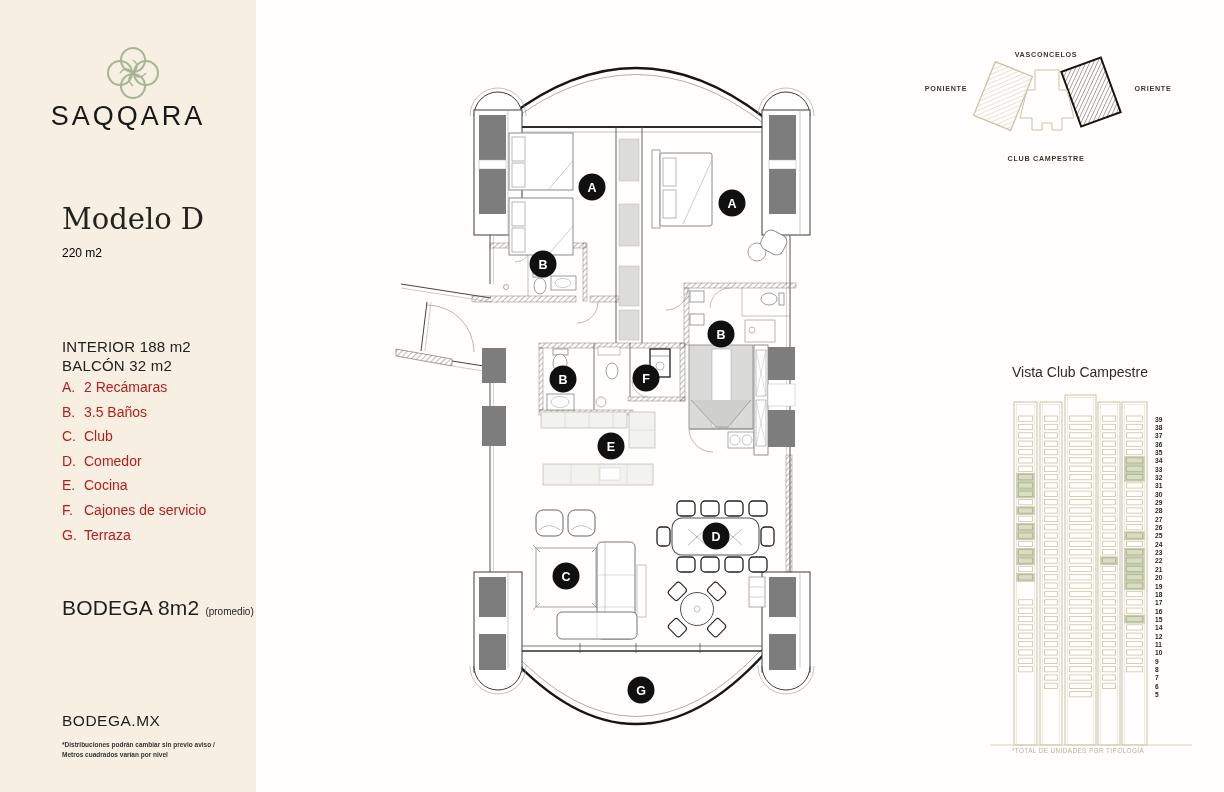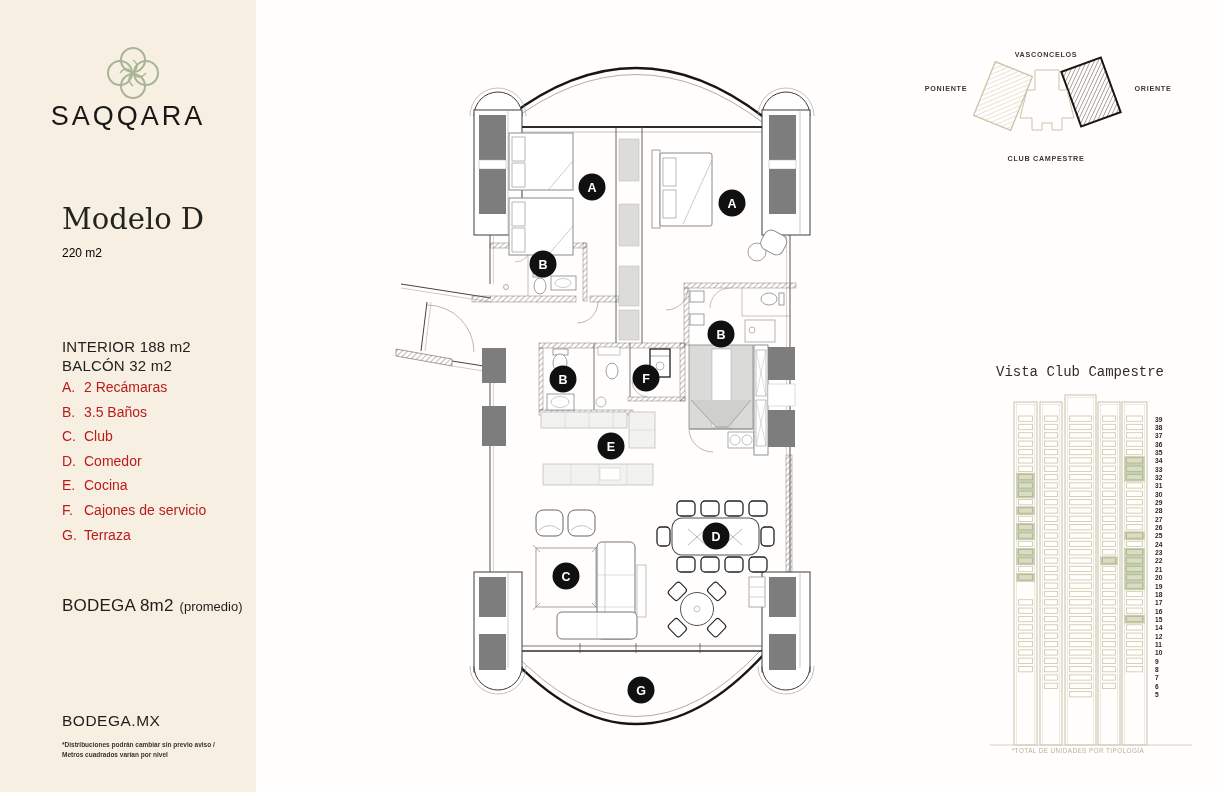--- a/index.html
+++ b/index.html
@@ -15,33 +15,33 @@
   .model-block{position:absolute;left:62px;top:202px;}
   .model-title{margin:0;font-family:"DejaVu Serif",serif;font-weight:400;
                font-size:29px;color:#23231e;text-align:right;}
   .model-area{margin-top:10px;font-size:12px;color:#000000;}
   .metrics{position:absolute;left:62px;top:301px;font-size:15px;line-height:19px;
            letter-spacing:.2px;color:#22221e;margin-top:36px;}
   .legend{position:absolute;left:62px;top:379px;list-style:none;margin:0;padding:0;}
   .legend li{height:24.6px;font-size:14px;color:#b91c1c;}
   .lg-key{display:inline-block;width:22px;}
   .storage{position:absolute;left:62px;top:596px;}
-  .storage-main{font-size:17px;letter-spacing:.2px;}
-  .storage-note{font-size:13px;margin-left:6px;}
+  .storage-main{font-size:21px;letter-spacing:.2px;}
+  .storage-note{font-size:10px;margin-left:6px;}
   .parking{margin-top:9px;font-size:15px;}
   .website{position:absolute;left:62px;top:712px;font-size:15.5px;letter-spacing:.5px;}
   .disclaimer{position:absolute;left:62px;top:740px;font-size:6.5px;font-weight:700;
               line-height:1.6;color:#35352f;}
 
   
   .main{position:absolute;left:256px;top:0;width:968px;height:792px;}
   .plan-svg{position:absolute;left:137px;top:38px;}   
   .site-svg{position:absolute;left:644px;top:34px;}   
   .vista-title{position:absolute;left:734px;top:364px;width:180px;text-align:center;
-               font-family:Liberation Mono, monospace;font-size:14px;color:#2d2d27;}
+               font-family:Liberation Sans, sans-serif;font-size:14px;color:#2d2d27;}
   .elev-svg{position:absolute;left:729px;top:358px;}  
 
   .site-label{font-family:"Liberation Sans",sans-serif;font-size:7.2px;font-weight:700;
               letter-spacing:.7px;fill:#39392f;text-anchor:middle;}
   .floor-num{font-family:"Liberation Sans",sans-serif;font-size:6.6px;font-weight:700;fill:#26261f;}
   .marker-letter{font-family:"Liberation Sans",sans-serif;font-size:12.5px;font-weight:700;fill:#ffffff;text-anchor:middle;}
   .elev-footnote{font-family:"Liberation Sans",sans-serif;font-size:6.4px;fill:#b4b098;
                  letter-spacing:.4px;text-anchor:middle;}
 </style>
 </head>

